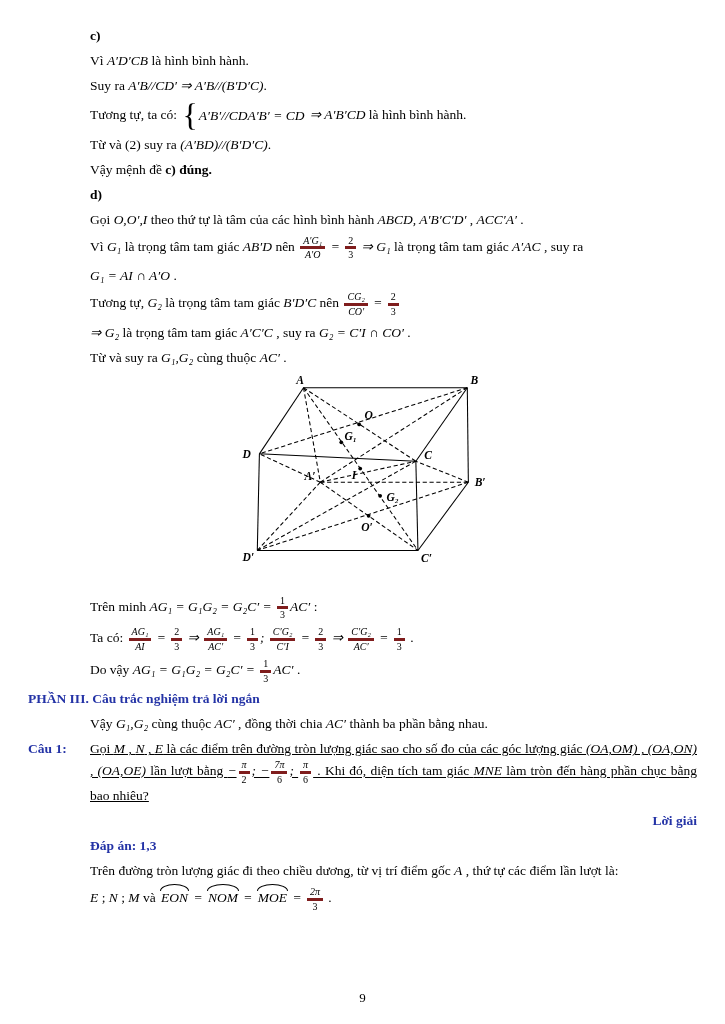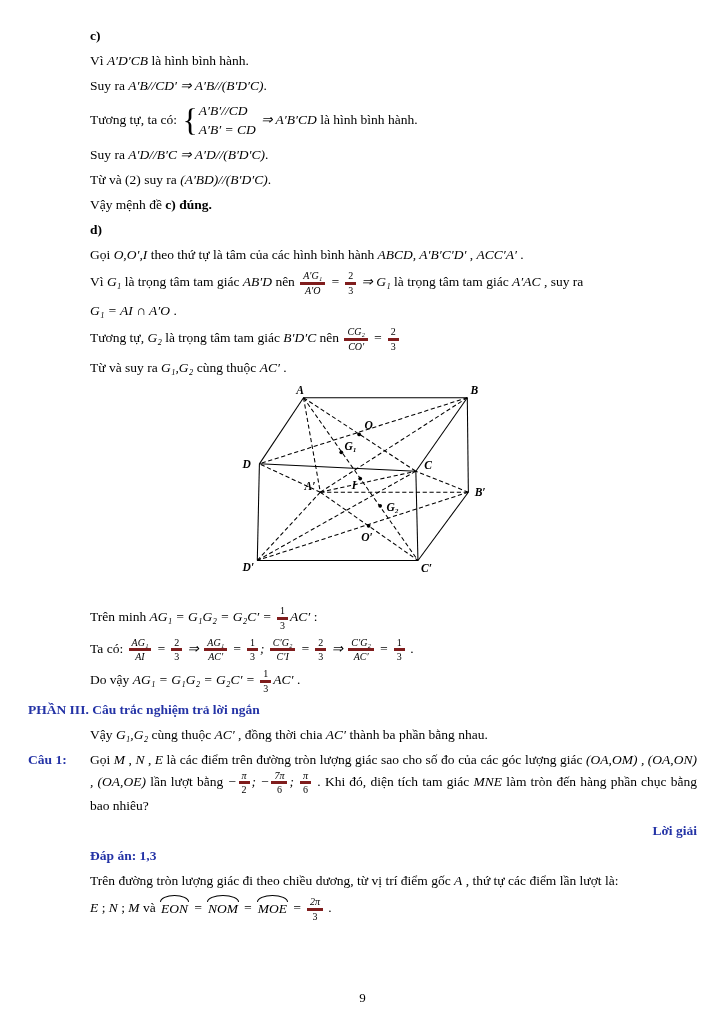--- a/index.html
+++ b/index.html
@@ -10,29 +10,29 @@
   }
   .content{padding:26px 28px 0 90px;}
   .para{margin:0 0 5px 0;line-height:1.48;}
   .t{font-style:normal;text-align:center;}
   .m{font-style:italic;}
   .b{font-weight:bold;}
   .hb{font-weight:bold;color:var(--accent,#2433a6);}
   .heading{margin-left:-62px;}
   .center{text-align:right;}
   .justify{text-align:justify;}
-  .haslabel{position:relative;}
+  .haslabel{position:relative;text-decoration:underline;}
   .qlabel{position:absolute;left:-62px;top:0;font-weight:bold;color:var(--accent,#2433a6);}
   .frac{display:inline-block;text-align:center;vertical-align:middle;font-style:italic;margin:0 2px;}
   .fnum,.fden{display:block;font-size:10px;line-height:1.18;padding:0 3px;}
   .fden{border-top:3px solid #7f1d1d;}
   .up{font-style:normal;}
   .cases{display:inline-flex;align-items:center;vertical-align:middle;margin:0 2px;}
   .brace{font-size:32px;font-weight:400;line-height:0.9;margin-right:1px;}
-  .caserows{display:inline-flex;flex-direction:column;}
+  .caserows{display:inline-flex;flex-direction:row;}
   .caserow{line-height:1.45;}
   .arc{position:relative;display:inline-block;padding:0 2px;font-style:italic;}
   .arc::before{content:"";position:absolute;left:1px;right:1px;top:-4px;height:6px;
     border:1px solid #000;border-bottom:none;border-radius:50% 50% 0 0 / 100% 100% 0 0;}
   .figwrap{margin:2px 0 8px 140px;width:273px;}
   .figlabel{font-family:"Liberation Serif",serif;font-style:italic;font-weight:bold;font-size:11px;}
   .pageno{position:absolute;bottom:18px;left:0;width:100%;text-align:center;font-size:13px;}
 </style>
 </head>
 <body>
@@ -42,28 +42,28 @@
       <div class="para"><span class="b">c)</span></div>
       <div class="para"><span class="t">Vì </span><span class="m">A′D′CB</span><span class="t"> là hình bình hành.</span></div>
       <div class="para"><span class="t">Suy ra </span><span class="m">A′B//CD′ ⇒ A′B//(B′D′C)</span><span class="t">.</span></div>
       <div class="para"><span class="t">Tương tự, ta có: </span><span class="cases">
           <span class="brace">{</span>
           <span class="caserows">
             <span class="caserow"><span class="m">A′B′//CD</span></span>
             <span class="caserow"><span class="m">A′B′ = CD</span></span>
           </span>
         </span><span class="m"> ⇒ A′B′CD </span><span class="t">là hình bình hành.</span></div>
-      <div class="para"><span class="t">Suy ra </span><span class="m">A′D//B′C ⇒ A′D//(B′D′C)</span><span class="t">.</span></div>
       <div class="para"><span class="t">Từ và (2) suy ra </span><span class="m">(A′BD)//(B′D′C)</span><span class="t">.</span></div>
       <div class="para"><span class="t">Vậy mệnh đề </span><span class="b">c) đúng.</span></div>
       <div class="para"><span class="b">d)</span></div>
       <div class="para"><span class="t">Gọi </span><span class="m">O,O′,I</span><span class="t"> theo thứ tự là tâm của các hình bình hành </span><span class="m">ABCD, A′B′C′D′</span><span class="t"> , </span><span class="m">ACC′A′</span><span class="t"> .</span></div>
       <div class="para"><span class="t">Vì </span><span class="m">G₁</span><span class="t"> là trọng tâm tam giác </span><span class="m">AB′D</span><span class="t"> nên </span><span class="frac"><span class="fnum">A′G₁</span><span class="fden">A′O</span></span><span class="m"> = </span><span class="frac"><span class="fnum up">2</span><span class="fden up">3</span></span><span class="m"> ⇒ G₁</span><span class="t"> là trọng tâm tam giác </span><span class="m">A′AC</span><span class="t"> , suy ra</span></div>
       <div class="para"><span class="m">G₁ = AI ∩ A′O</span><span class="t"> .</span></div>
       <div class="para"><span class="t">Tương tự, </span><span class="m">G₂</span><span class="t"> là trọng tâm tam giác </span><span class="m">B′D′C</span><span class="t"> nên </span><span class="frac"><span class="fnum">CG₂</span><span class="fden">CO′</span></span><span class="m"> = </span><span class="frac"><span class="fnum up">2</span><span class="fden up">3</span></span></div>
+      <div class="para"><span class="m">⇒ G₂</span><span class="t"> là trọng tâm tam giác </span><span class="m">A′C′C</span><span class="t"> , suy ra </span><span class="m">G₂ = C′I ∩ CO′</span><span class="t"> .</span></div>
       <div class="para"><span class="t">Từ và suy ra </span><span class="m">G₁,G₂</span><span class="t"> cùng thuộc </span><span class="m">AC′</span><span class="t"> .</span></div>
       <div class="figwrap"><svg viewBox="0 0 260 200" width="273" height="210">
           <line x1="70" y1="14" x2="226" y2="14" stroke="#000" stroke-width="1"></line>
           <line x1="70" y1="14" x2="28" y2="77" stroke="#000" stroke-width="1"></line>
           <line x1="28" y1="77" x2="177" y2="84" stroke="#000" stroke-width="1"></line>
           <line x1="226" y1="14" x2="177" y2="84" stroke="#000" stroke-width="1"></line>
           <line x1="226" y1="14" x2="227" y2="104" stroke="#000" stroke-width="1"></line>
           <line x1="28" y1="77" x2="26" y2="169" stroke="#000" stroke-width="1"></line>
           <line x1="177" y1="84" x2="179" y2="169" stroke="#000" stroke-width="1"></line>
           <line x1="26" y1="169" x2="179" y2="169" stroke="#000" stroke-width="1"></line>

